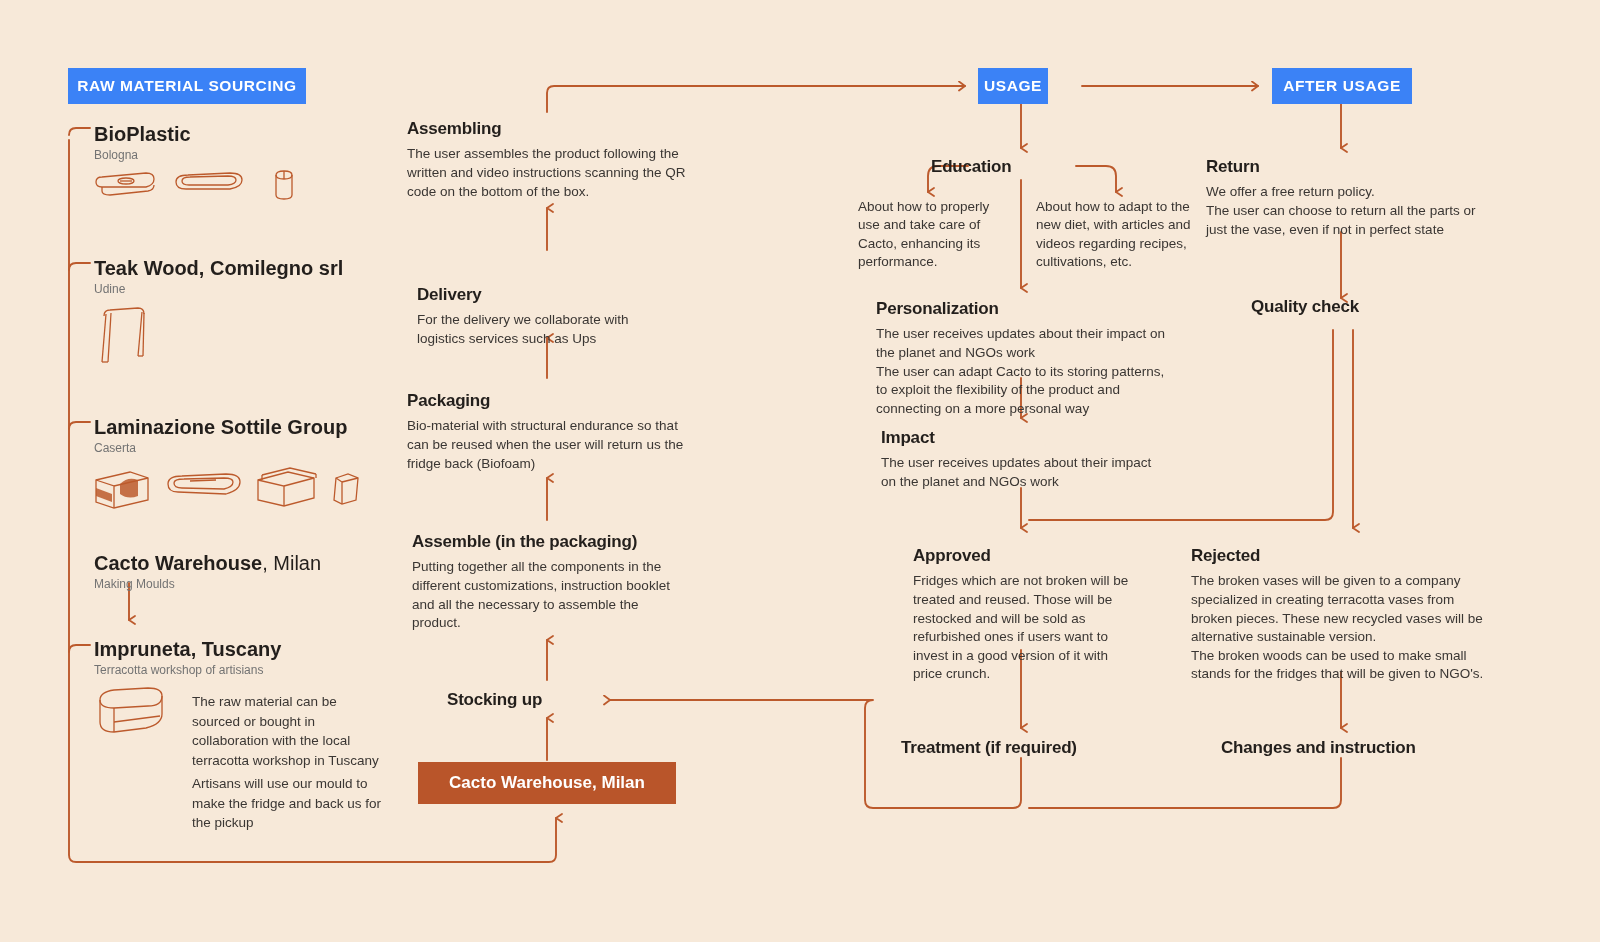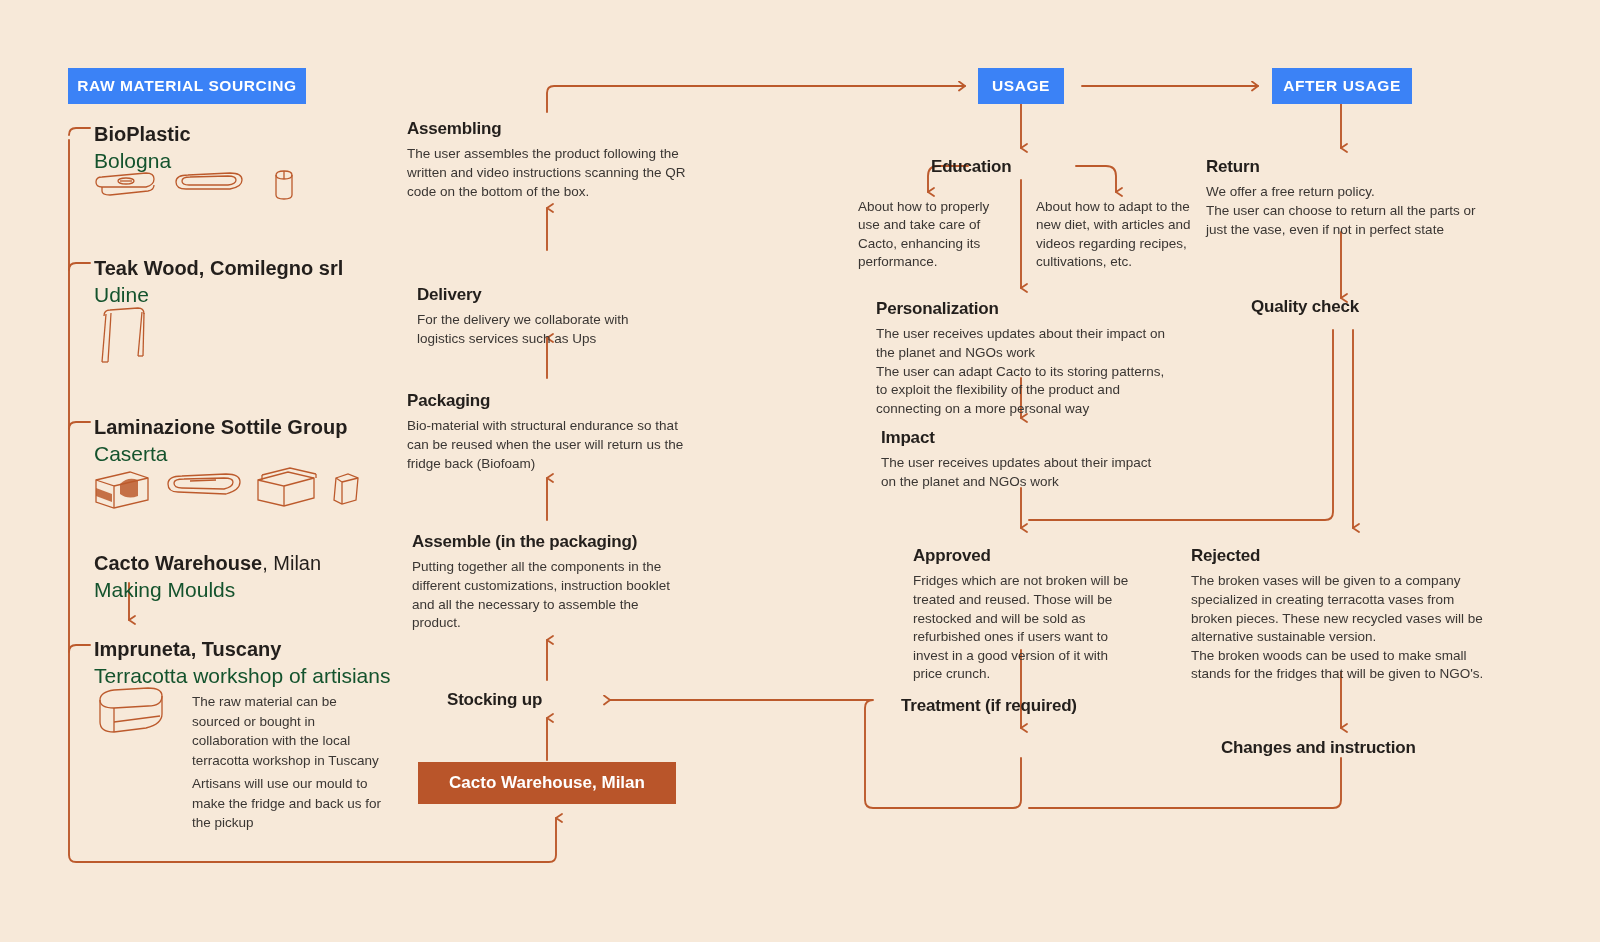--- a/index.html
+++ b/index.html
@@ -29,21 +29,21 @@
     position:absolute;background:#3b82f6;color:#FFFFFF;
     font-weight:bold;font-size:15px;letter-spacing:.4px;
     display:flex;align-items:center;justify-content:center;
   }
   .chip.lg{font-size:15.5px;letter-spacing:.6px;}
 
   
   .src{position:absolute;}
   .src .name{font-size:20px;font-weight:bold;color:#231F1C;line-height:1.3;}
   .src .name .thin{font-weight:normal;}
-  .src .sub{font-size:21px;color:#14532d;line-height:1.35;}
+  .src .sub{font-size:12px;color:#737373;line-height:1.35;}
   .src .body{font-size:13.5px;color:#3A3633;line-height:1.45;}
 
   .glyphs{position:absolute;}
   .banner{
     position:absolute;background:#B9552A;color:#fff;
     font-weight:bold;font-size:17px;
     display:flex;align-items:center;justify-content:center;
   }
 </style>
 </head>
@@ -112,21 +112,21 @@
 
       <path d="M1021,758 L1021,800 Q1021,808 1013,808 L873,808 Q865,808 865,800 L865,708 Q865,700 873,700 L610,700" marker-end="url(#ah-left)"></path>
 
       <path d="M1341,758 L1341,800 Q1341,808 1333,808 L1029,808"></path>
     </g>
   </svg>
 
   <div class="chip lg" style="left:68px;top:68px;width:238px;height:36px;">
     <span>RAW MATERIAL SOURCING</span>
   </div>
-  <div class="chip lg" style="left:978px;top:68px;width:86px;height:36px;">
+  <div class="chip lg" style="left:978px;top:68px;width:70px;height:36px;">
     <span>USAGE</span>
   </div>
   <div class="chip lg" style="left:1272px;top:68px;width:140px;height:36px;">
     <span>AFTER USAGE</span>
   </div>
 
   <div class="src" style="left:94px;top:121px;width:300px;">
     <div class="name">BioPlastic</div>
     <div class="sub">Bologna</div>
   </div>
@@ -276,21 +276,21 @@
   <div class="node" style="left:881px;top:427px;width:280px;">
     <div class="ttl">Impact</div>
     <div class="desc">The user receives updates about their impact on the planet and NGOs work</div>
   </div>
 
   <div class="node" style="left:913px;top:545px;width:216px;">
     <div class="ttl">Approved</div>
     <div class="desc">Fridges which are not broken will be treated and reused. Those will be restocked and will be sold as refurbished ones if users want to invest in a good version of it with price crunch.</div>
   </div>
 
-  <div class="node" style="left:901px;top:695px;width:240px;">
+  <div class="node" style="left:901px;top:737px;width:240px;">
     <div class="ttl">Treatment (if required)</div>
   </div>
 
   <div class="node" style="left:1206px;top:156px;width:272px;">
     <div class="ttl">Return</div>
     <div class="desc" style="white-space:pre-line;">We offer a free return policy.
 The user can choose to return all the parts or just the vase, even if not in perfect state</div>
   </div>
 
   <div class="node" style="left:1251px;top:296px;width:182px;">

